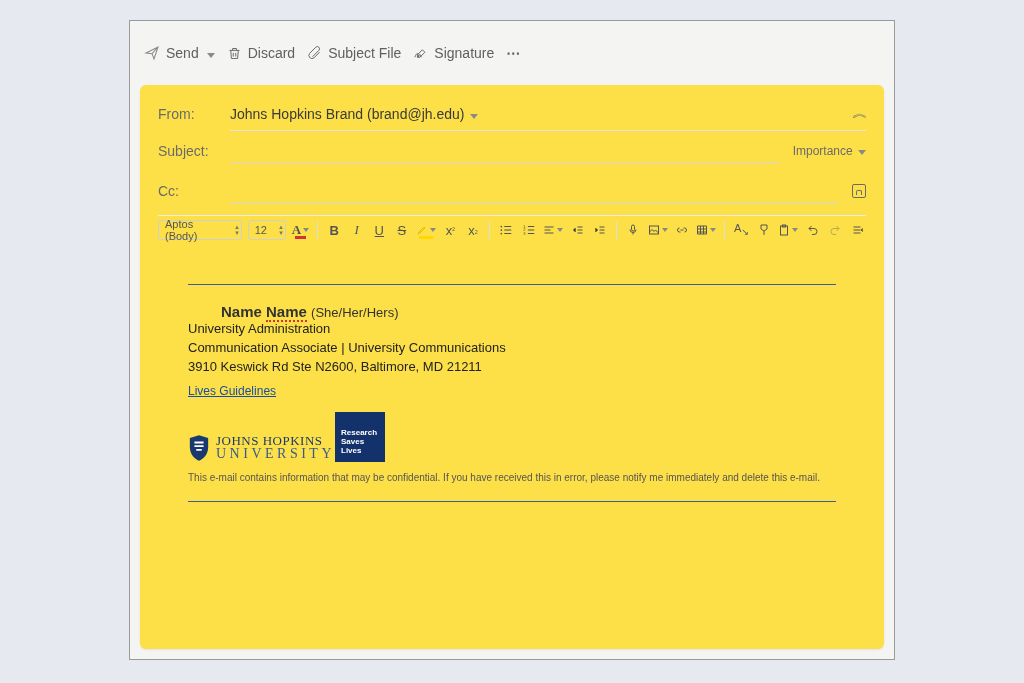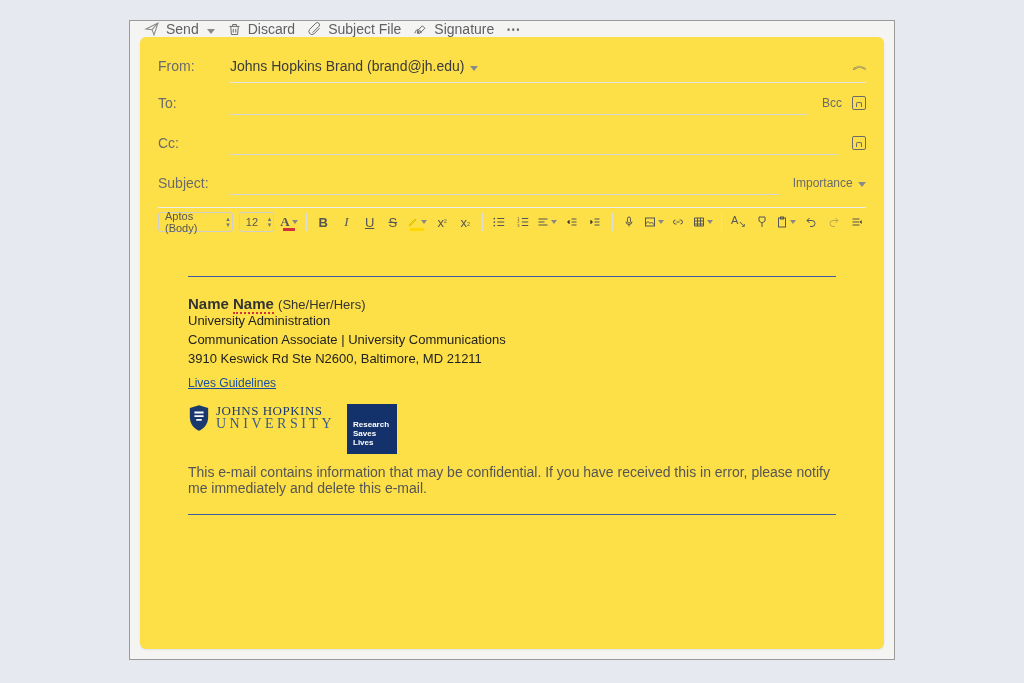--- a/index.html
+++ b/index.html
@@ -19,21 +19,21 @@
     display: flex;
     flex-direction: column;
     height: 640px;
   }
 
   
   .toolbar {
     display: flex;
     align-items: center;
     gap: 12px;
-    padding: 0 14px;
+    padding: 24px 14px;
     background: #f4f4f3;
     color: #5f6062;
     font-size: 14px;
   }
   .toolbar .tb-item {
     display: inline-flex;
     align-items: center;
     gap: 6px;
     cursor: pointer;
     color: #5f6062;
@@ -125,21 +125,21 @@
     gap:6px;
     padding:4px 0 8px 0;
     border-top:1px solid #eee;
     margin-top:4px;
     font-size:12px;
     color:#555;
   }
   .font-sel{
     border:1px solid #cfcfcf;
     border-radius:3px;
-    padding:2px 12px 2px 6px;
+    padding:2px 23px 2px 6px;
     font-size:11px;
     position:relative;
     height:20px;
     display:flex;
     align-items:center;
   }
   .font-sel .spin{
     position:absolute; right:2px; top:1px; bottom:1px;
     display:flex; flex-direction:column; justify-content:center;
     font-size:7px; line-height:6px; color:#777;
@@ -162,32 +162,32 @@
   
   .msg-body{
     flex:1;
     overflow:auto;
     padding-top:4px;
     font-size:13px;
   }
   .body-inner{padding: 28px 30px 10px 30px;}
   .hr{ height:1px; background:#3b5da0; margin:4px 0 18px 0;}
   .hr2{ height:1px; background:#3b5da0; margin-top:18px;}
-  .sig-name{ font-weight:700; font-size:15px;}
+  .sig-name{ font-weight:700; font-size:15px;margin-left:33px;}
   .sig-name .spell{ border-bottom:2px dotted #d13438;}
   .pronoun{ font-weight:400; font-size:13px;}
   .sig-line{ font-size:13px; color:#222; line-height:1.45;}
   .link{ color:#1a4ea0; text-decoration:underline; font-size:12px;}
-  .logos{ display:flex; gap:12px; align-items:flex-start; margin:14px 0 10px 0;}
+  .logos{ display:flex; align-items:flex-end; margin:14px 0 10px 0;}
   .jhu-logo{ display:flex; align-items:center; gap:6px; color:#1a3a6e;}
   .jhu-text{ display:flex; flex-direction:column; line-height:1;}
   .jhu-text .t1{ font-family: Georgia, "Times New Roman", serif; font-size:13px; letter-spacing:.5px; font-weight:400;}
   .jhu-text .t2{ font-family: Georgia, serif; font-size:14px; letter-spacing:3.5px; color:#3a5a8e;}
   .rsl-box{ width:50px; height:50px; background:#13316b; color:#fff; padding:10px 6px 6px 6px; font-size:8px; font-weight:600; line-height:1.15; display:flex; flex-direction:column; justify-content:flex-end;}
-  .disclaimer{ font-size:14px; color:#555; margin-top:8px;}
+  .disclaimer{ font-size:10px; color:#555; margin-top:8px;}
   .draft-status{ text-align:right; font-size:13px; color:#444; padding:10px 6px 4px 0;}
 </style>
 </head>
 <body>
 
 <div class="compose-window">
 
   <div class="toolbar">
     <div class="tb-item">
       <span class="icon">
@@ -238,45 +238,37 @@
       <div class="from-value">
         <span>Johns Hopkins Brand (brand@jh.edu)</span>
         <span class="chev-sm"></span>
       </div>
       <div class="row-right">
         <span class="collapse-icon">︽</span>
       </div>
     </div>
     <div style="border-bottom:1px solid #e5e5e5; margin-left:72px;"></div>
 
-    <div class="field-row">
-      <div class="field-label">To:</div>
-      <input class="field-input" style="">
-      <div class="row-right">
-        <span>Bcc</span>
-        <span class="mini-icon"></span>
-      </div>
-    </div>
-
-    <div class="field-row">
-      <div class="field-label">Cc:</div>
-      <input class="field-input" style="">
-      <div class="row-right">
-        <span class="mini-icon"></span>
-      </div>
-    </div>
 
     <div class="field-row">
       <div class="field-label">Subject:</div>
       <input class="field-input" style="">
       <div class="row-right">
         <span>
           <span>Importance</span>
           <span class="chev-sm"></span>
         </span>
+      </div>
+    </div>
+
+    <div class="field-row">
+      <div class="field-label">Cc:</div>
+      <input class="field-input" style="">
+      <div class="row-right">
+        <span class="mini-icon"></span>
       </div>
     </div>
 
     <div class="fmt-bar">
       <div class="font-sel">
         <span>Aptos (Body)</span>
         <span class="spin">▴<br>▾</span>
       </div>
       <div class="font-sel" style="width:38px">
         <span>12</span>

